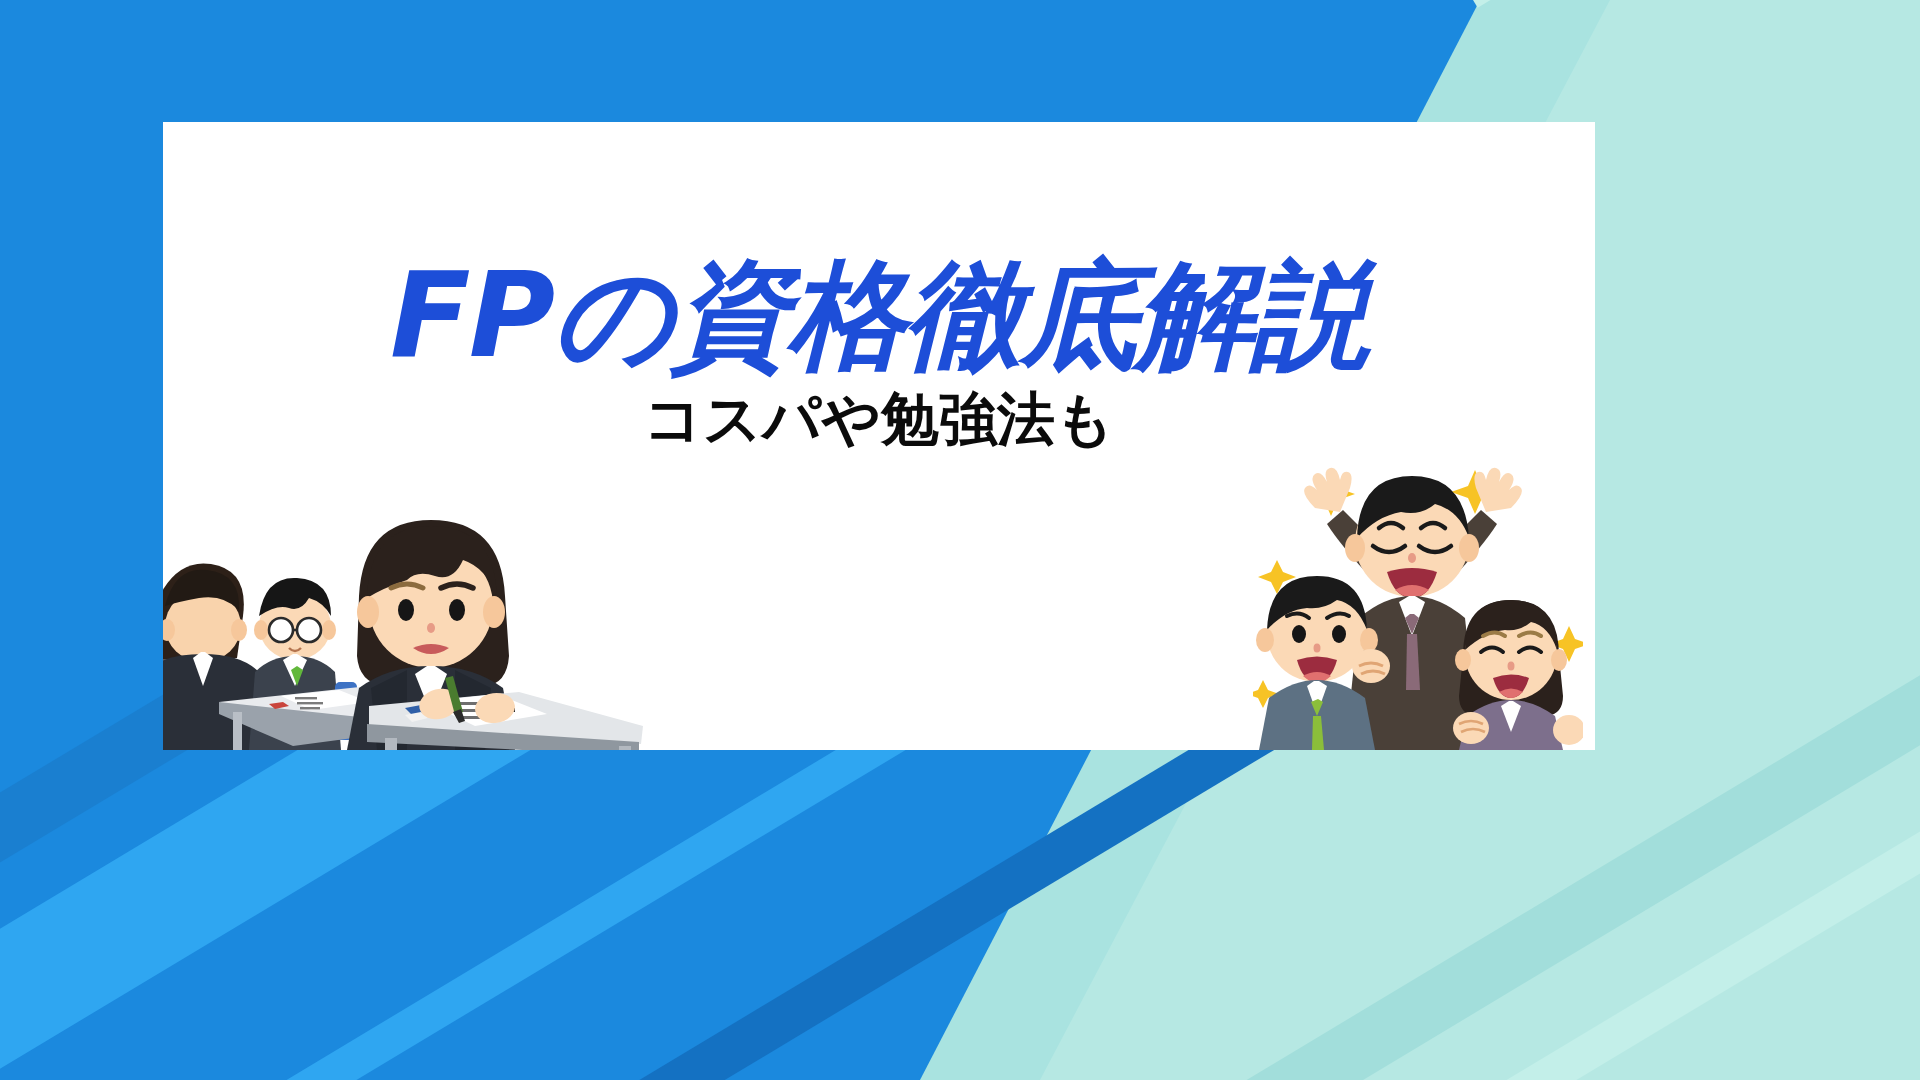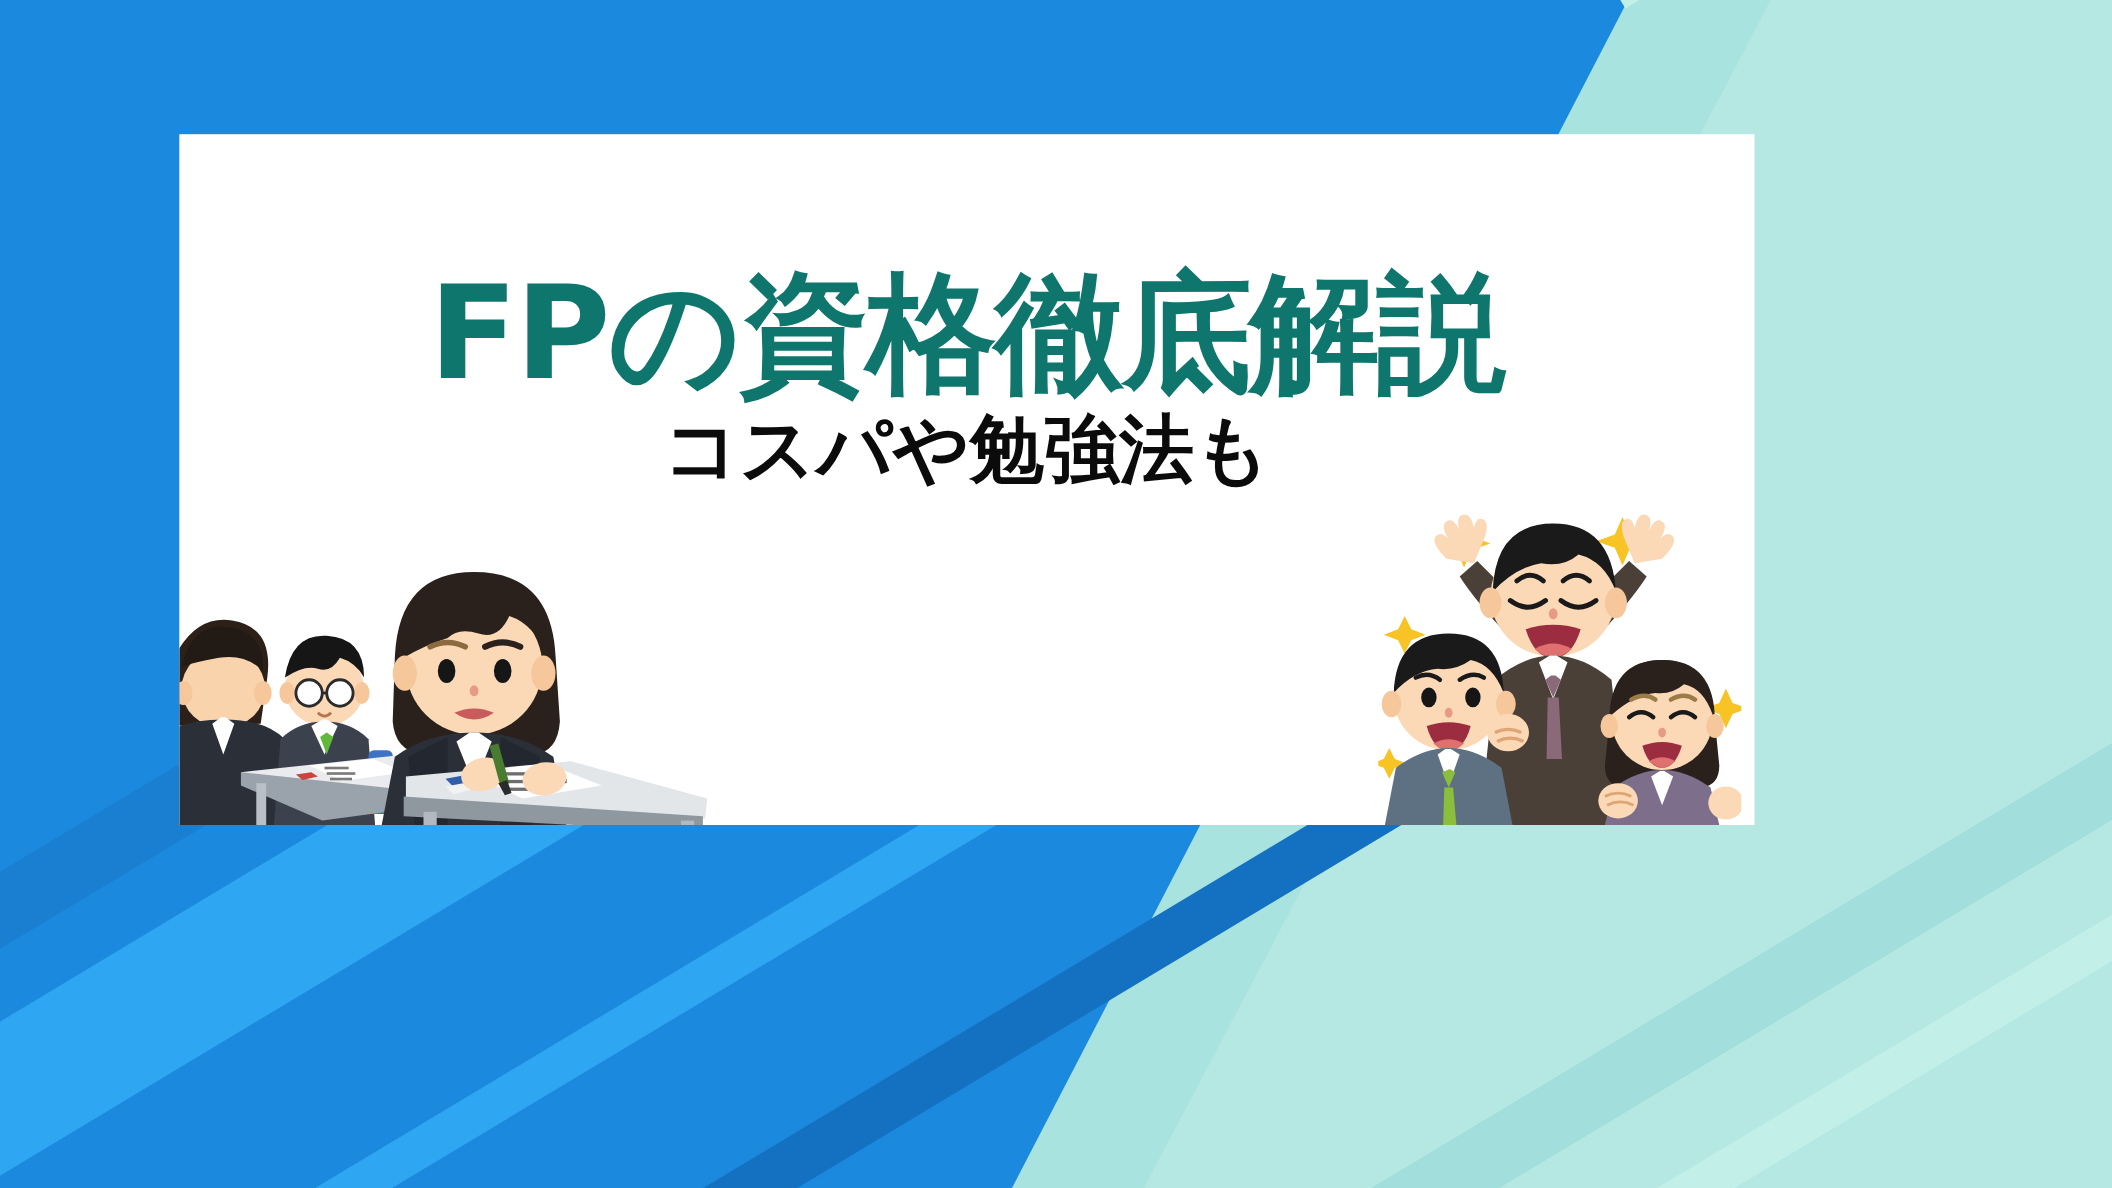--- a/index.html
+++ b/index.html
@@ -40,27 +40,28 @@
     background:#ffffff;overflow:hidden;
   }
 
   
   .headline-wrap{
     position:absolute;left:0;right:0;top:118px;text-align:center;
     pointer-events:none;
   }
   .headline{
     font-family:"DejaVu Sans","Liberation Sans",sans-serif;
-    font-size:118px;font-weight:bold;color:#0f766e;
+    font-size:118px;font-weight:bold;color:#1d4ed8;
     letter-spacing:-2px;line-height:1;white-space:nowrap;
-    margin:4px;
+    margin:16px;
+    font-style:italic;
   }
   .subhead{
     font-family:"DejaVu Sans","Liberation Sans",sans-serif;
-    font-size:68px;font-weight:bold;color:#0b0b0b;
+    font-size:58px;font-weight:bold;color:#0b0b0b;
     letter-spacing:0px;line-height:1;white-space:nowrap;margin:14px 0 0 0;
   }
 
   
   .illus{position:absolute;}
   .illus-left{left:0px;bottom:0px;width:480px;height:330px;}
   .illus-right{right:12px;bottom:0px;width:330px;height:300px;}
 </style>
 </head>
 <body>

